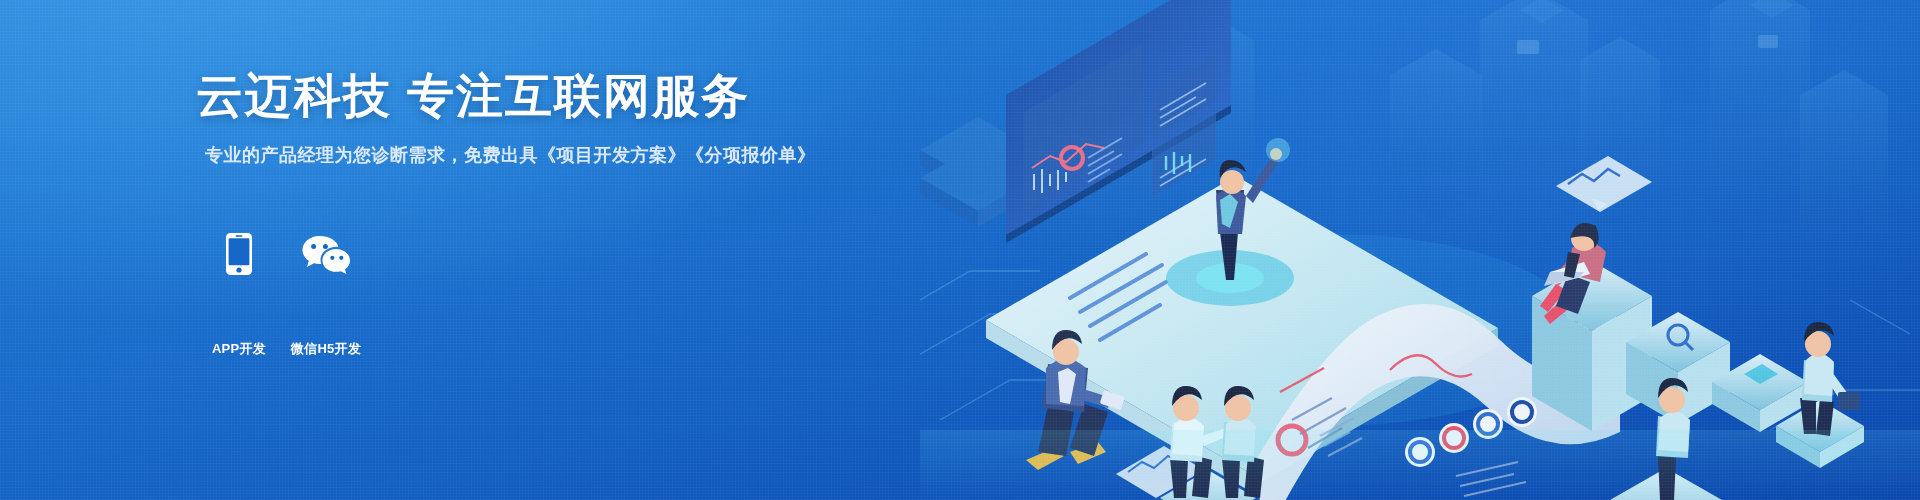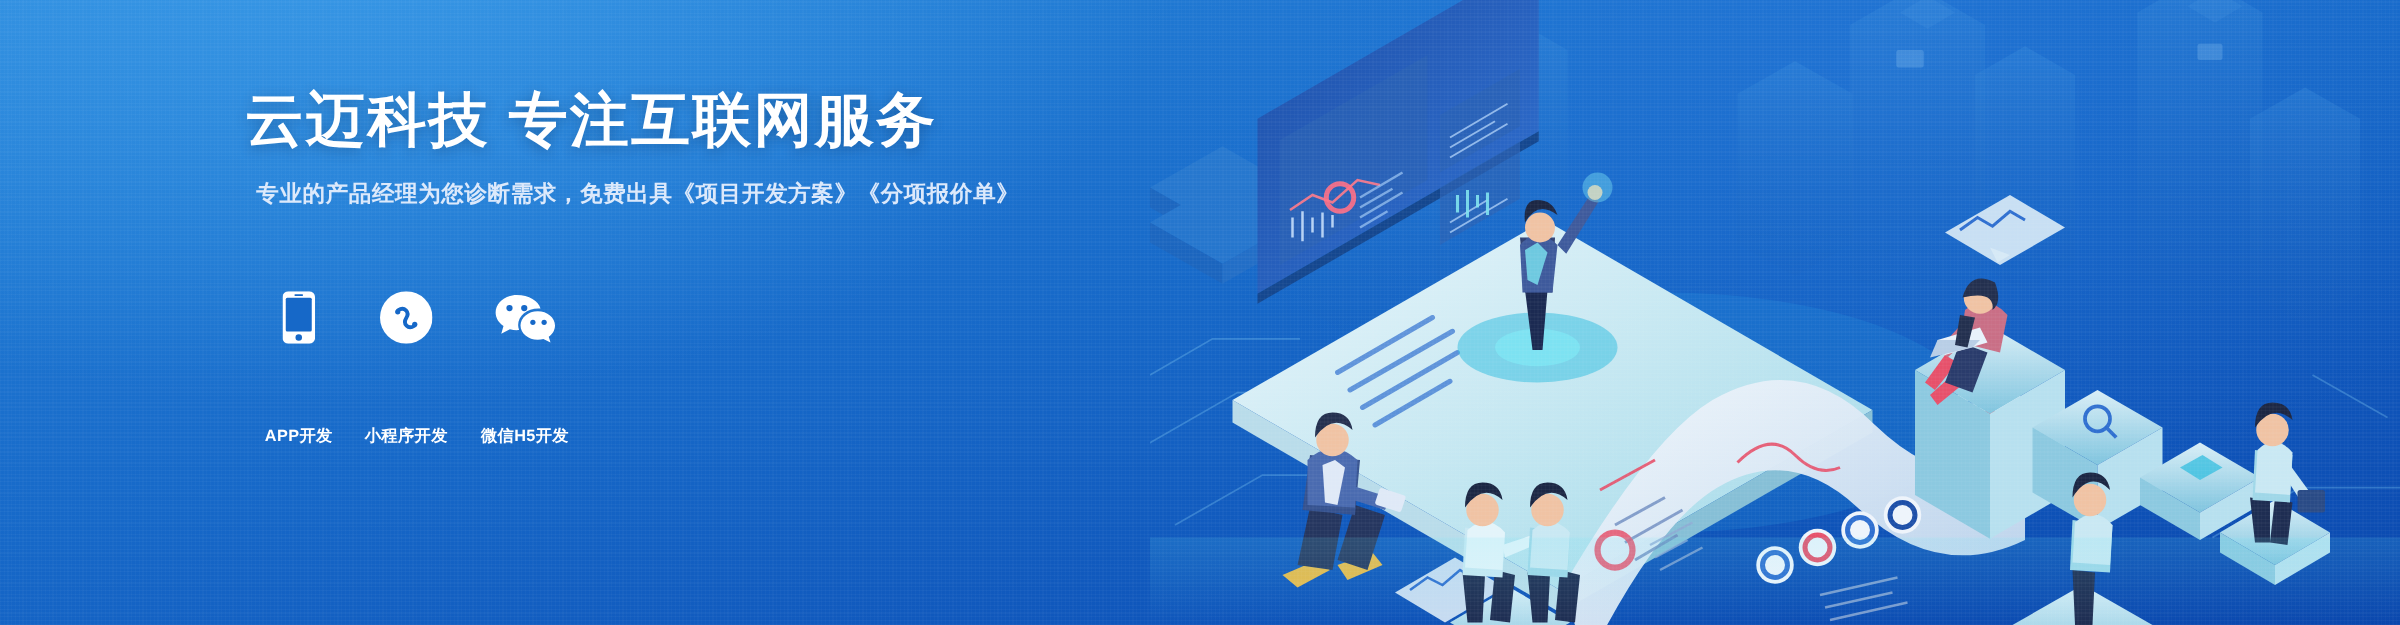--- a/index.html
+++ b/index.html
@@ -365,31 +365,20 @@
           <svg width="26" height="42" viewBox="0 0 26 42" aria-hidden="true">
             <rect x="0" y="0" width="26" height="42" rx="4.5" fill="#ffffff"></rect>
             <rect x="2.6" y="5.2" width="20.8" height="27" rx="1.2" fill="#1668c8"></rect>
             <rect x="9.5" y="2.3" width="7" height="1.5" rx=".75" fill="#1668c8"></rect>
             <circle cx="13" cy="37" r="2.6" fill="#1668c8"></circle>
           </svg>
         </div>
         <div class="icon-label">APP开发</div>
       </div>
 
-      <div class="icon-item" style="width:94px;">
-        <div class="icon-box">
-          <svg width="42" height="42" viewBox="0 0 42 42" aria-hidden="true">
-            <circle cx="21" cy="21" r="21" fill="#ffffff"></circle>
-            <path d="M14.4 15.2 c5.2 -3.4 9.6 1.4 6.6 6.2 c-3.0 4.8 1.4 9.6 6.6 6.2" fill="none" stroke="#1668c8" stroke-width="3.1" stroke-linecap="round"></path>
-            <circle cx="14.2" cy="16.4" r="2.1" fill="#1668c8"></circle>
-            <circle cx="27.8" cy="26.4" r="2.1" fill="#1668c8"></circle>
-          </svg>
-        </div>
-        <div class="icon-label">小程序开发</div>
-      </div>
 
       <div class="icon-item" style="width:96px;">
         <div class="icon-box">
           <svg width="50" height="42" viewBox="0 0 50 42" aria-hidden="true">
             <path d="M18.5 3 C9 3 1.5 9.3 1.5 17 c0 4.4 2.5 8.3 6.3 10.8 L6 34 l6.9 -3.7
                      c1.8 .5 3.7 .8 5.6 .8 c.6 0 1.2 0 1.8 -.1 c-.5 -1.3 -.8 -2.7 -.8 -4.1
                      c0 -7.3 7.2 -13.2 16.1 -13.2 c.6 0 1.2 0 1.8 .1 C36 7.7 28.1 3 18.5 3 z" fill="#ffffff"></path>
             <circle cx="12.6" cy="13.4" r="2.5" fill="#1668c8"></circle>
             <circle cx="24.4" cy="13.4" r="2.5" fill="#1668c8"></circle>
             <path d="M49 27.4 c0 -6.3 -6.2 -11.4 -13.8 -11.4 c-7.6 0 -13.8 5.1 -13.8 11.4

